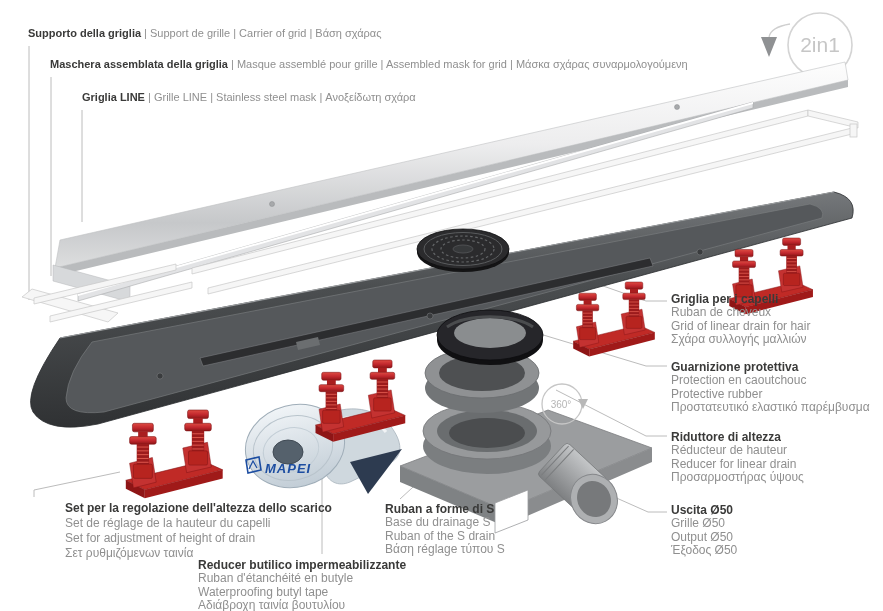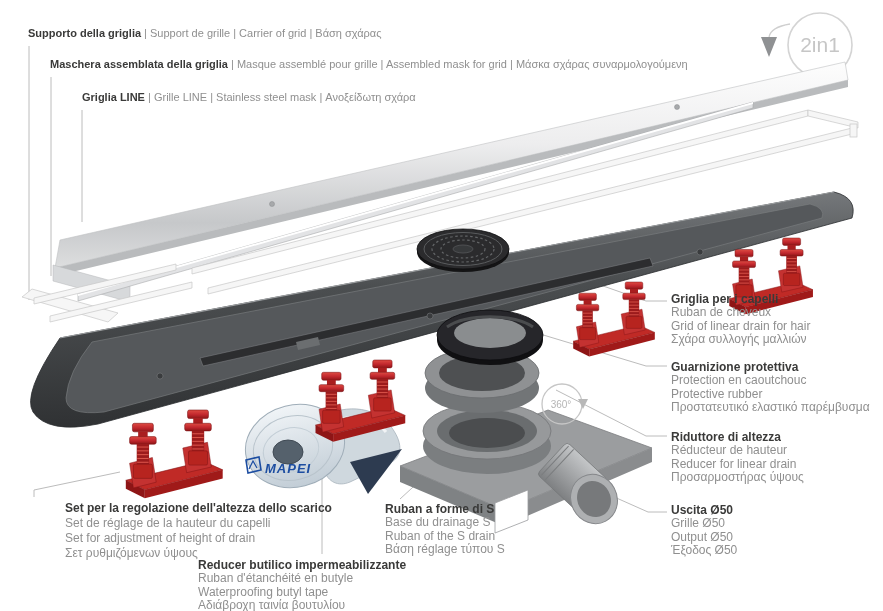--- a/index.html
+++ b/index.html
@@ -232,21 +232,21 @@
   <div class="pl-title">Uscita Ø50</div>
   <div class="pl-line">Grille Ø50</div>
   <div class="pl-line">Output Ø50</div>
   <div class="pl-line">Έξοδος Ø50</div>
 </div>
 
 <div class="plabel wide" style="left:17px;top:501px;margin-left:48px;">
   <div class="pl-title">Set per la regolazione dell'altezza dello scarico</div>
   <div class="pl-line">Set de réglage de la hauteur du capelli</div>
   <div class="pl-line">Set for adjustment of height of drain</div>
-  <div class="pl-line">Σετ ρυθμιζόμενων ύψους</div>
+  <div class="pl-line">Σετ ρυθμιζόμενων ταινία</div>
 </div>
 <div class="plabel" style="left:198px;top:559px;">
   <div class="pl-title">Reducer butilico impermeabilizzante</div>
   <div class="pl-line">Ruban d'étanchéité en butyle</div>
   <div class="pl-line">Waterproofing butyl tape</div>
   <div class="pl-line">Αδιάβροχη ταινία βουτυλίου</div>
 </div>
 <div class="plabel" style="left:385px;top:503px;">
   <div class="pl-title">Ruban a forme di S</div>
   <div class="pl-line">Base du drainage S</div>

